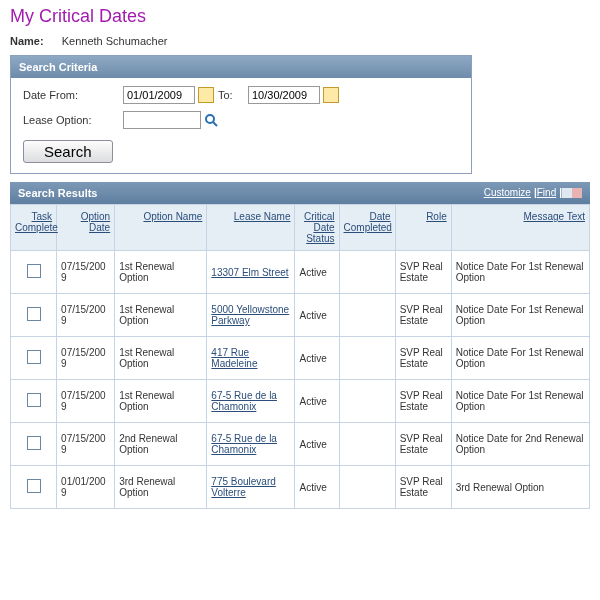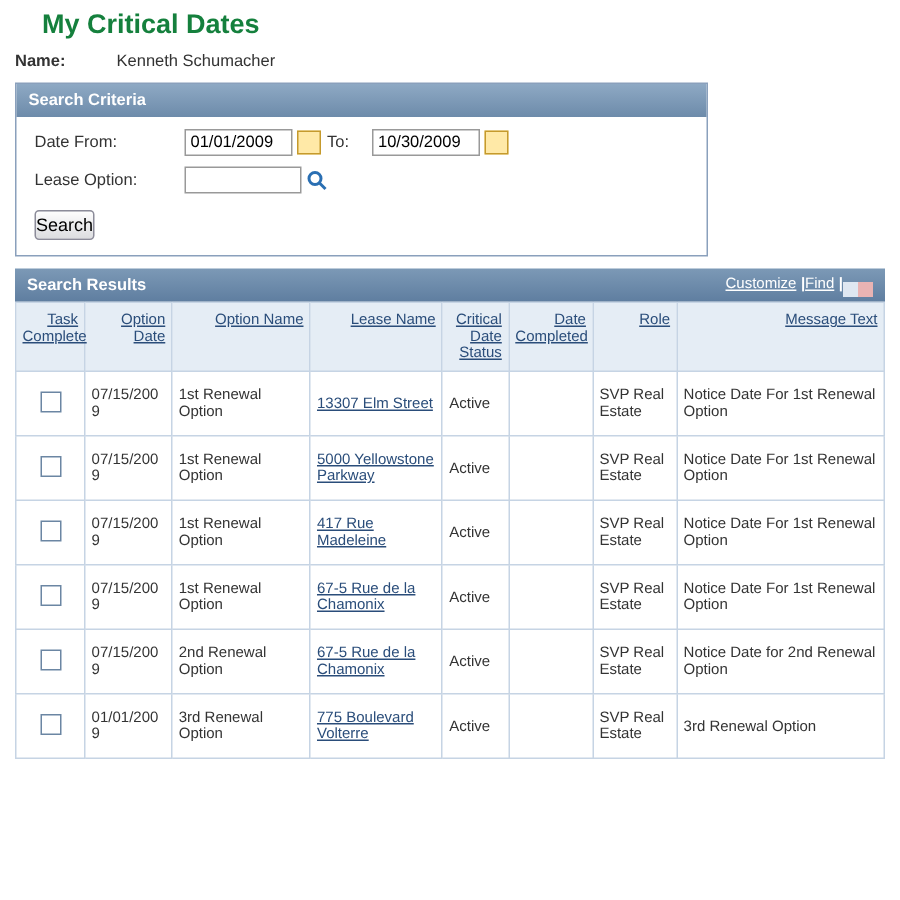--- a/index.html
+++ b/index.html
@@ -7,31 +7,31 @@
     padding: 0;
     font-family: Arial, Helvetica, sans-serif;
     font-size: 11px;
     color: #333;
     background: #fff;
     width: 600px;
     height: 600px;
     overflow: hidden;
   }
   .page-title {
-    color: #15803d;
-    font-weight: bold;
+    color: #a21caf;
+    font-weight: normal;
     font-size: 18px;
-    padding: 6px 10px 4px 28px;
+    padding: 6px 10px 4px 10px;
   }
   .name-row {
     padding: 4px 10px 8px 10px;
     font-size: 11px;
   }
   .name-row b { font-weight: bold; }
-  .name-val { margin-left: 31px; }
+  .name-val { margin-left: 15px; }
   .panel {
     border: 1px solid #8aa0bc;
     margin: 0 10px 8px 10px;
     width: 460px;
     background: #fff;
   }
   .panel-header, .results-header {
     background: linear-gradient(to bottom, #8ea9c4, #6d8baa);
     color: #fff;
     font-size: 11px;
@@ -41,21 +41,21 @@
     height: 16px;
     line-height: 16px;
   }
   .results-wrap {
     margin: 0 0 0 10px;
     width: 580px;
   }
   .results-header {
     background: linear-gradient(to bottom, #7c99b6, #5f7ea0);
     display: flex;
-    align-items: flex-end;
+    align-items: center;
   }
   .results-header .spacer { flex: 1; }
   .results-header a {
     color: #fff;
     text-decoration: underline;
     font-weight: normal;
     font-size: 10px;
     margin-right: 3px;
   }
   .results-header .nav {
@@ -103,22 +103,22 @@
   .cal-ico {
     background: #ffe9a7;
     border: 1px solid #c59a2d;
   }
   .look-ico svg { display: block; }
   .chk-row input { margin-right: 4px; vertical-align: middle; }
   button.search {
     background: linear-gradient(to bottom, #fdfdfd, #dcdde0);
     border: 1px solid #8c8c9a;
     border-radius: 3px;
-    padding: 2px 0;
-    font-size: 12px;
+    padding: 2px 20px;
+    font-size: 15px;
     cursor: pointer;
     margin-top: 4px;
   }
   table.results {
     border-collapse: collapse;
     width: 100%;
     table-layout: fixed;
   }
   table.results th {
     background: #e5edf5;

